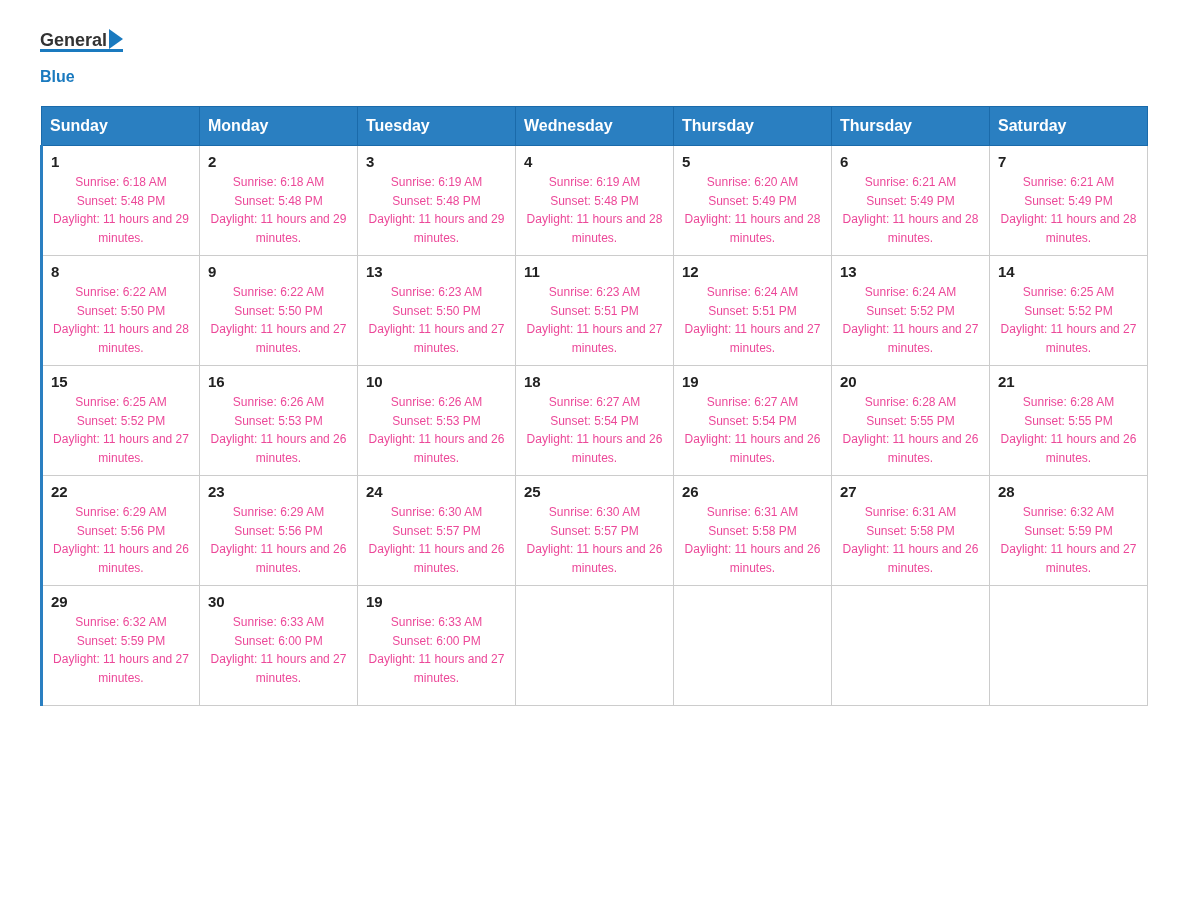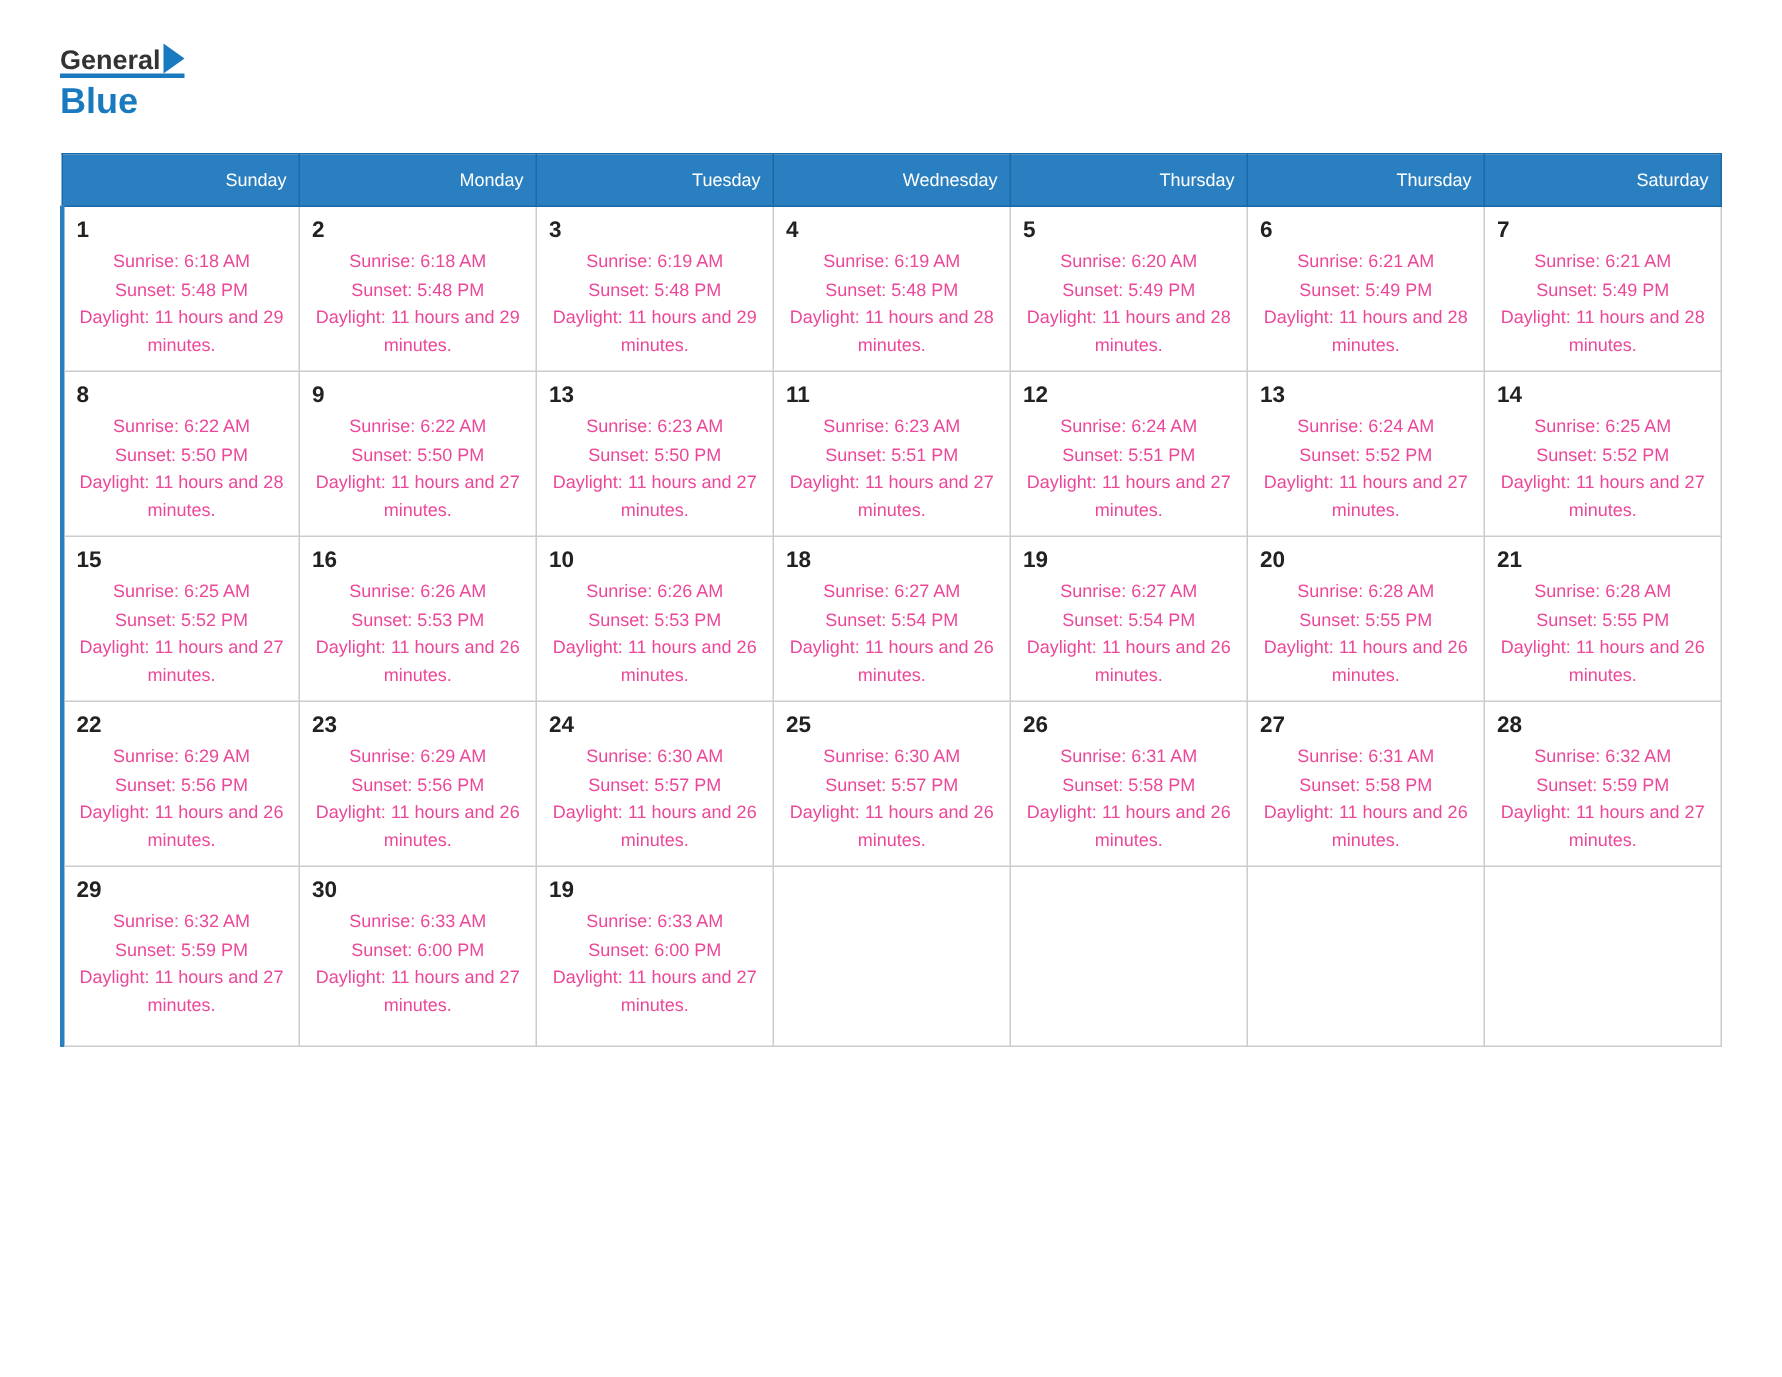--- a/index.html
+++ b/index.html
@@ -58,24 +58,24 @@
       margin-top: 5px;
     }
     table {
       width: 100%;
       border-collapse: collapse;
       table-layout: fixed;
     }
     thead tr th {
       background: #2a7fc1;
       color: #fff;
-      font-size: 12px;
-      font-weight: normal;
+      font-size: 16px;
+      font-weight: bold;
       padding: 10px 8px;
-      text-align: right;
+      text-align: left;
       border: 1px solid #1a6aaa;
     }
     tbody tr td {
       vertical-align: top;
       border: 1px solid #ccc;
       padding: 7px 8px;
       font-size: 12.5px;
       color: #222;
       height: 110px;
     }
@@ -102,21 +102,21 @@
 <body>
 
 <div class="header" data-name="page-header">
   <div class="logo" data-name="logo">
     <div>
       <div style="display:flex;align-items:center;">
         <span class="logo-text" data-name="logo-general">General</span>
         <span class="logo-triangle" data-name="logo-triangle-icon"></span>
       </div>
       <div style="display:flex;align-items:center;margin-top:-4px;">
-        <span class="logo-line" data-name="logo-divider" style="color: rgb(26, 122, 191); font-size: 24px; font-weight: bold; border-top: 3px solid rgb(26, 122, 191); width: 100%; display: block; padding-top: 2px; margin-top: 2px;">Blue</span>
+        <span class="logo-line" data-name="logo-divider" style="color: rgb(26, 122, 191); font-size: 16px; font-weight: bold; border-top: 3px solid rgb(26, 122, 191); width: 100%; display: block; padding-top: 16px; margin-top: 2px;">Blue</span>
       </div>
     </div>
   </div>
   <div class="title-block" data-name="title-block">
     <div class="month-title" data-name="month-title"></div>
     <div class="location" data-name="location-subtitle"></div>
   </div>
 </div>
 
 <table data-name="calendar-table">

